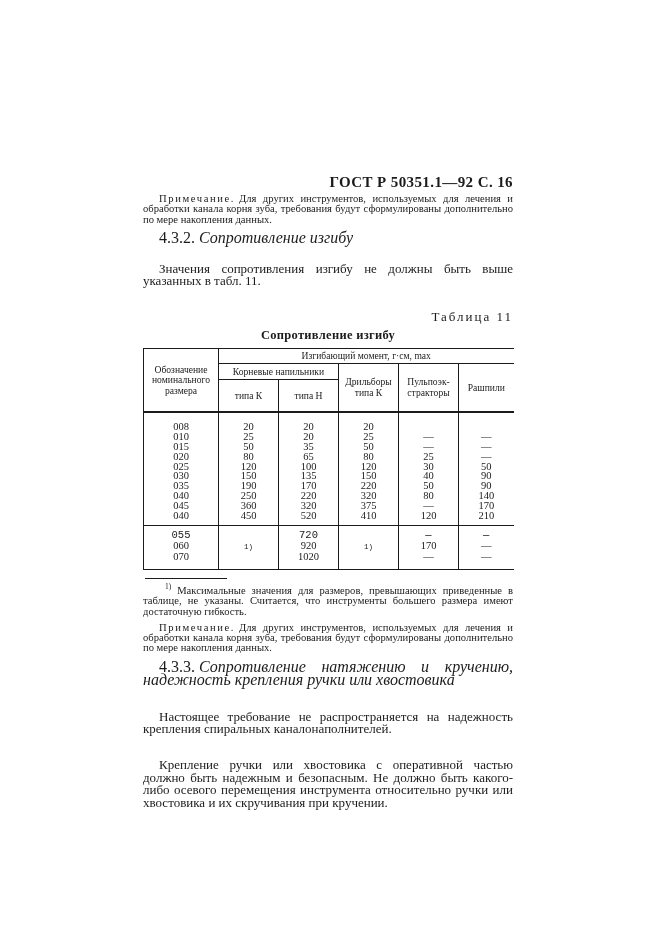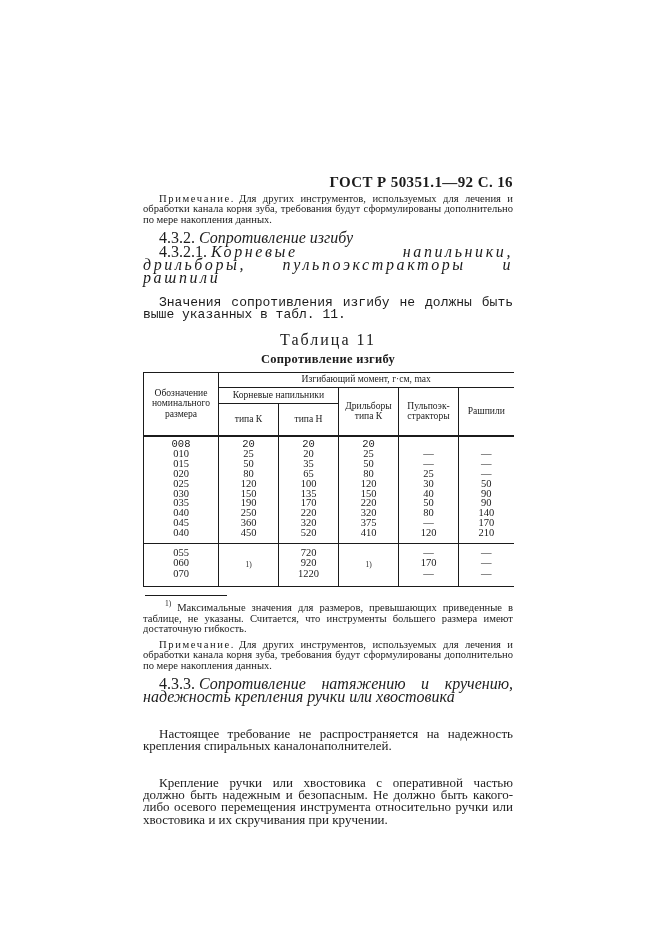--- a/index.html
+++ b/index.html
@@ -13,40 +13,40 @@
   .body-p{font-size:13px;line-height:12.4px;text-align:justify;text-indent:16px;margin-top:24px;}
   .small-p{font-size:10.6px;line-height:10.4px;text-align:justify;text-indent:16px;}
   .note-label{letter-spacing:1.6px;margin-right:4px;}
   .num{font-style:normal;margin-right:4px;}
   .it{font-style:italic;}
   .sp-title{font-style:italic;letter-spacing:2.6px;}
   .h-sec{font-size:16px;line-height:13.4px;text-align:justify;text-indent:16px;}
   .mt-p63{margin-top:14px;}
   .mt-note1{margin-top:5px;}
   .mt-h432{margin-top:6px;}
-  .mt-pref{margin-top:12px;font-family:Liberation Mono, monospace;}
-  .table-label{margin-top:9px;text-align:center;font-size:16px;letter-spacing:2px;}
+  .mt-pref{margin-top:18px;}
+  .table-label{margin-top:22px;text-align:right;font-size:13px;letter-spacing:2px;}
   .table-title{margin-top:3px;text-align:center;font-weight:bold;font-size:12.5px;letter-spacing:0.3px;}
   table.t{
     margin-top:5px;border-collapse:collapse;table-layout:fixed;width:370px;
     border-top:1.5px solid #1b1b1b;border-left:1.5px solid #1b1b1b;border-bottom:1.5px solid #1b1b1b;
   }
   table.t td{padding:0;text-align:center;vertical-align:middle;border-right:1px solid #1b1b1b;}
   table.t td.last{border-right:none;}
   td.hcell{font-size:9.6px;line-height:10.5px;}
   td.moment{height:14px;border-bottom:1px solid #1b1b1b;}
   td.group{height:15px;border-bottom:1px solid #1b1b1b;}
   td.typ{height:31px;}
   td.pulp-h{white-space:pre-line;}
   .hb{border-bottom:2px solid #1b1b1b;}
   td.d{font-size:10.5px;line-height:9.8px;}
-  tr.first-data td{padding-top:3px;font-family:Liberation Mono, monospace;}
+  tr.first-data td{padding-top:9px;}
   tr.last-data td{padding-bottom:5px;}
   tr.sep td{border-top:1.4px solid #1b1b1b;}
-  tr.b2-first td{padding-top:4px;}
+  tr.b2-first td{padding-top:4px;font-family:Liberation Mono, monospace;}
   tr.b2-last td{padding-bottom:7px;}
   td.b2{font-size:10.5px;line-height:10.6px;}
   .sup{font-size:7.5px;vertical-align:super;line-height:normal;}
   .footnote{margin-top:8px;}
   .fn-rule{width:82px;border-top:1.5px solid #1b1b1b;height:0;margin:0 0 3px 2px;}
   .fn-p{font-size:10.6px;line-height:10.6px;text-align:justify;text-indent:22px;}
   .mt-p64{margin-top:12px;}
   .mt-note2{margin-top:5px;}
   .mt-h433{margin-top:6px;}
 </style>
@@ -55,21 +55,20 @@
 
 <div class="page">
 
   <p class="doc-header">ГОСТ Р 50351.1—92 С. 16</p>
 
 
   <p class="small-p mt-note1"><span class="note-label">Примечание.</span><span>Для других инструментов, используемых для лечения и обработки канала корня зуба, требования будут сформулированы дополнительно по мере накопления данных.</span></p>
 
   <p class="h-sec mt-h432"><span class="num">4.3.2.</span><span class="it">Сопротивление изгибу</span></p>
 
-  <p class="h-sec"><span class="num">4.3.2.1.</span><span class="sp-title">Корневые напильники, дрильборы, пульпоэкстракторы и рашпили</span></p>
 
   <p class="body-p mt-pref">Значения сопротивления изгибу не должны быть выше указанных в табл. 11.</p>
 
   <p class="table-label">Таблица 11</p>
   <p class="table-title">Сопротивление изгибу</p>
 
   <table class="t">
     <colgroup>
       <col style="width:75px">
         <col style="width:60px">
@@ -185,21 +184,21 @@
         <td class="b2 last">—</td>
       </tr>
       <tr>
         <td class="b2">060</td>
         <td class="b2">920</td>
         <td class="b2">170</td>
         <td class="b2 last">—</td>
       </tr>
       <tr class="b2-last">
         <td class="b2">070</td>
-        <td class="b2">1220</td>
+        <td class="b2">1020</td>
         <td class="b2">—</td>
         <td class="b2 last">—</td>
       </tr>
     </tbody>
   </table>
 
   <div class="footnote">
     <div class="fn-rule"></div>
     <p class="fn-p"><span class="sup">1)</span> <span>Максимальные значения для размеров, превышающих приведенные в таблице, не указаны. Считается, что инструменты большего размера имеют достаточную гибкость.</span></p>
   </div>

